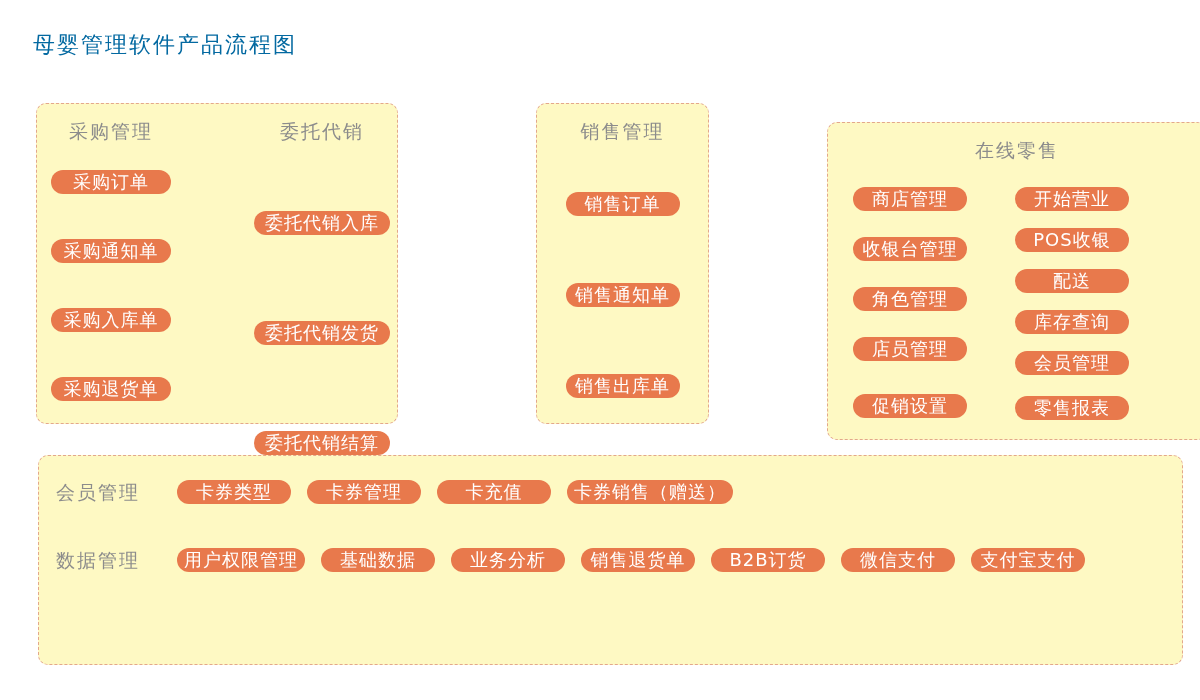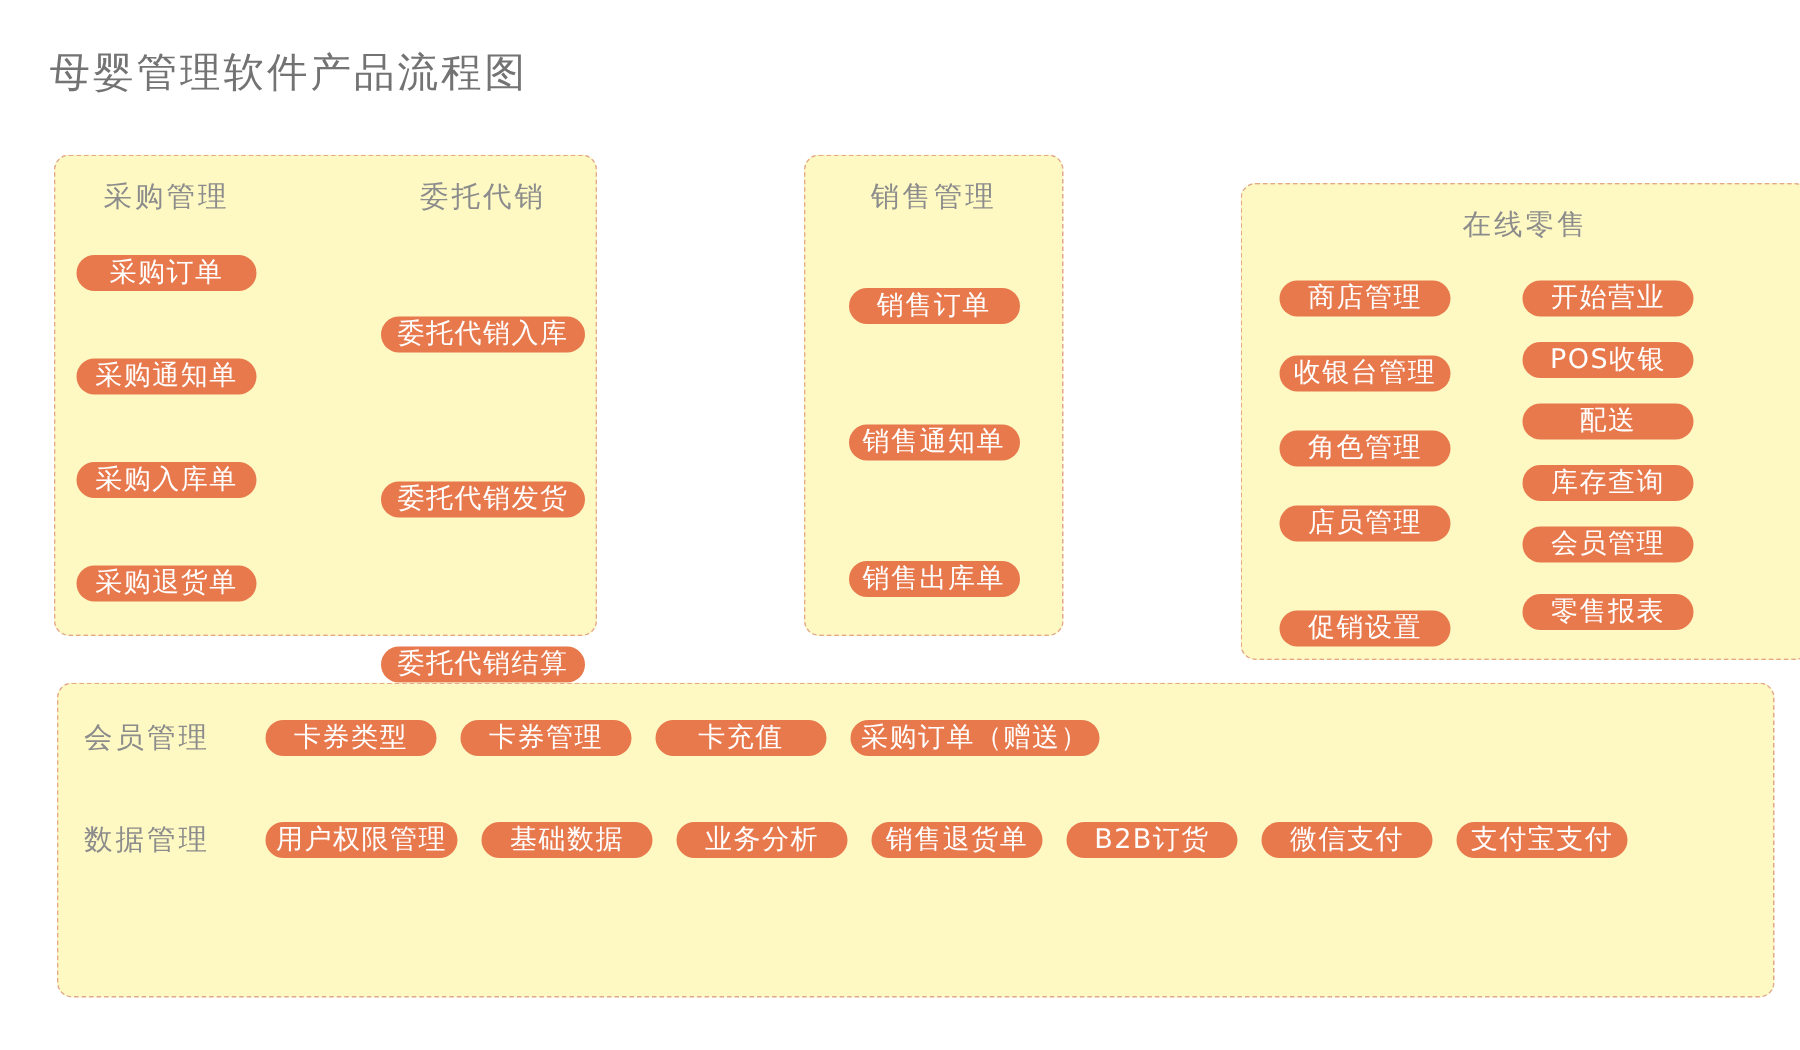--- a/index.html
+++ b/index.html
@@ -3,21 +3,21 @@
 <meta charset="utf-8">
 <style>
   * { margin:0; padding:0; box-sizing:border-box; }
   html,body { background:#ffffff; }
   body {
     width:1200px; height:700px; position:relative; overflow:hidden;
     font-family:"DejaVu Sans","Liberation Sans",sans-serif;
   }
   .title {
     position:absolute; left:33px; top:30px;
-    font-size:27px; color:#737373; letter-spacing:2px; font-weight:500;
+    font-size:22px; color:#0369a1; letter-spacing:2px; font-weight:500;
   }
   .dashed-box {
     position:absolute;
     border:1px dashed #e2a astonishment;
     border:1px dashed #e2a astonishing;
   }
   .dashed-box {
     position:absolute;
     border:1px dashed #e3a78c;
     border-radius:10px;
@@ -57,21 +57,21 @@
   
   #box-sales .col-a { left:0; width:100%;gap:22px; }
   #box-sales .pill { width:114px; }
 
   
   #box-retail .col { padding-top:64px; }
   #box-retail .col-a { left:25px;  width:114px; }
   #box-retail .col-b { left:187px; width:114px; }
   #box-retail .col-a .pill + .pill { margin-top:26px; }
   #box-retail .col-b .pill + .pill { margin-top:17px; }
-  #box-retail .col-a .pill:last-child { margin-top:46px; }
+  #box-retail .col-a .pill:last-child { margin-top:33px; }
   #box-retail .col-b .pill:last-child { margin-top:21px; }
 
   
   #box-bottom { padding:23px 0 0 17px; }
   .bottom-row {
     display:flex; align-items:center; height:26px; margin-bottom:42px;
   }
   .bottom-row .row-label { width:121px; line-height:26px; }
   .bottom-row .pills { display:flex; gap:16px; }
   .bottom-row .pill + .pill { margin-top:0; }
@@ -126,21 +126,21 @@
   </div>
 </div>
 
 <div class="dashed-box" id="box-bottom">
   <div class="bottom-row">
     <div class="row-label">会员管理</div>
     <div class="pills">
       <div class="pill">卡券类型</div>
       <div class="pill">卡券管理</div>
       <div class="pill">卡充值</div>
-      <div class="pill">采购订单（赠送）</div>
+      <div class="pill">卡券销售（赠送）</div>
     </div>
   </div>
   <div class="bottom-row">
     <div class="row-label">数据管理</div>
     <div class="pills">
       <div class="pill">用户权限管理</div>
       <div class="pill">基础数据</div>
       <div class="pill">业务分析</div>
       <div class="pill">销售退货单</div>
       <div class="pill">B2B订货</div>

